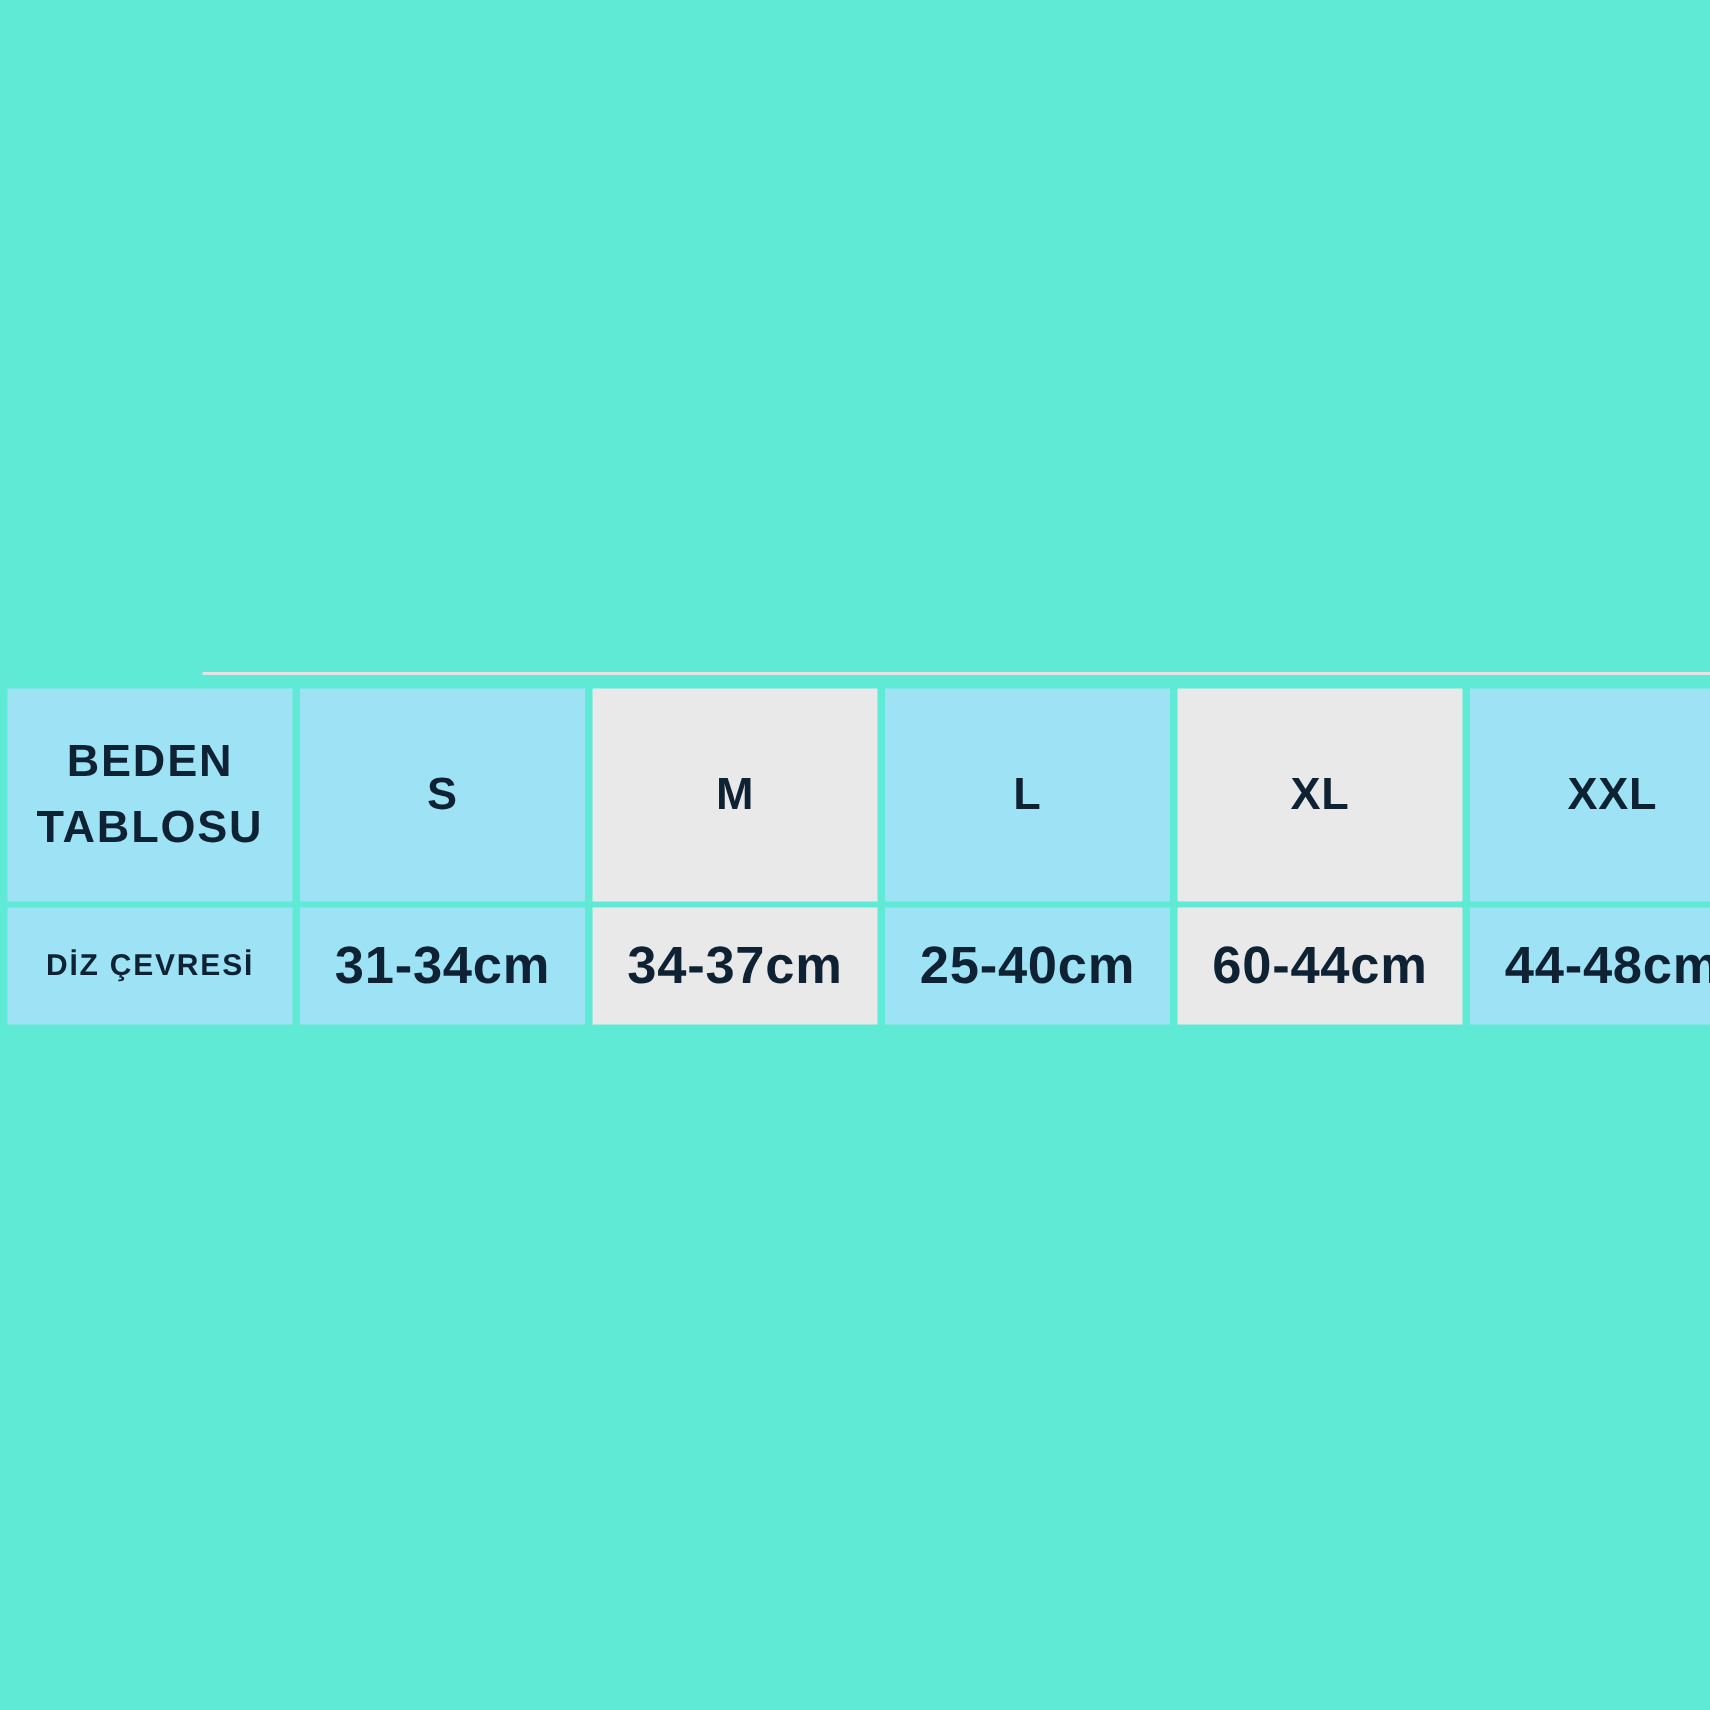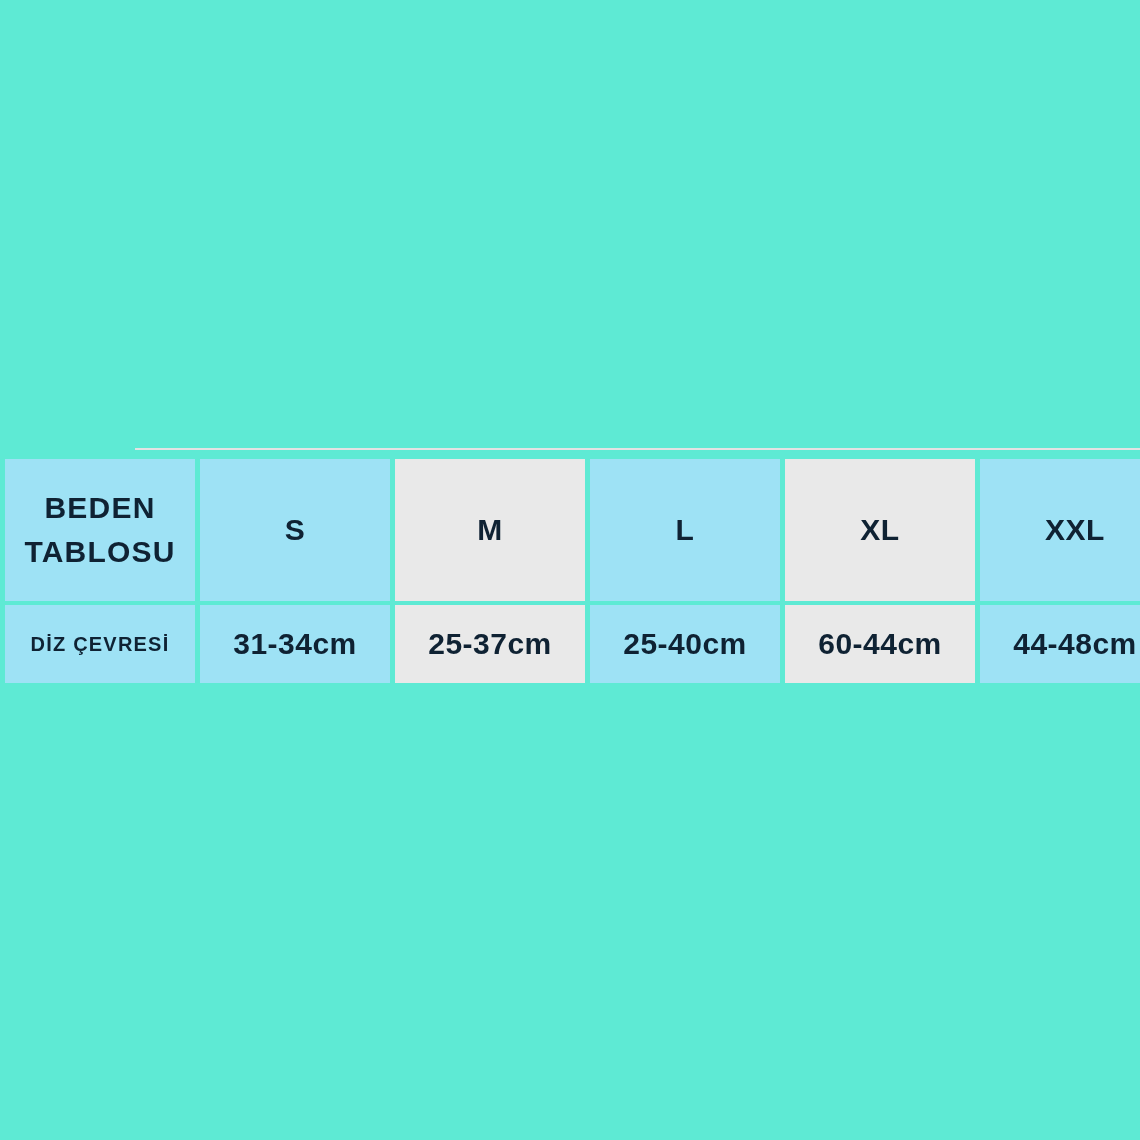--- a/index.html
+++ b/index.html
@@ -56,21 +56,21 @@
   col.col-label { width: 190px; }
   col.col-size  { width: 190px; }
 
   tr.header-row td {
     height: 142px;
     font-size: 30px;
     line-height: 44px;
   }
   tr.data-row td {
     height: 78px;
-    font-size: 30px;
+    font-size: 35px;
     line-height: 36px;
   }
 
   td.cell-blue { background: #9ee2f5; }
   td.cell-gray { background: #e9e9e9; }
 
   td.label-cell {
     font-size: 29px;
     letter-spacing: 1.2px;
   }
@@ -104,21 +104,21 @@
         </td>
         <td class="cell-blue">S</td>
         <td class="cell-gray">M</td>
         <td class="cell-blue">L</td>
         <td class="cell-gray">XL</td>
         <td class="cell-blue">XXL</td>
       </tr>
       <tr class="data-row">
         <td class="cell-blue label-cell">DİZ ÇEVRESİ</td>
         <td class="cell-blue">31-34cm</td>
-        <td class="cell-gray">25-37cm</td>
+        <td class="cell-gray">34-37cm</td>
         <td class="cell-blue">25-40cm</td>
         <td class="cell-gray">60-44cm</td>
         <td class="cell-blue">44-48cm</td>
       </tr>
     </tbody>
   </table>
 
 </div>
 
 </body></html>

